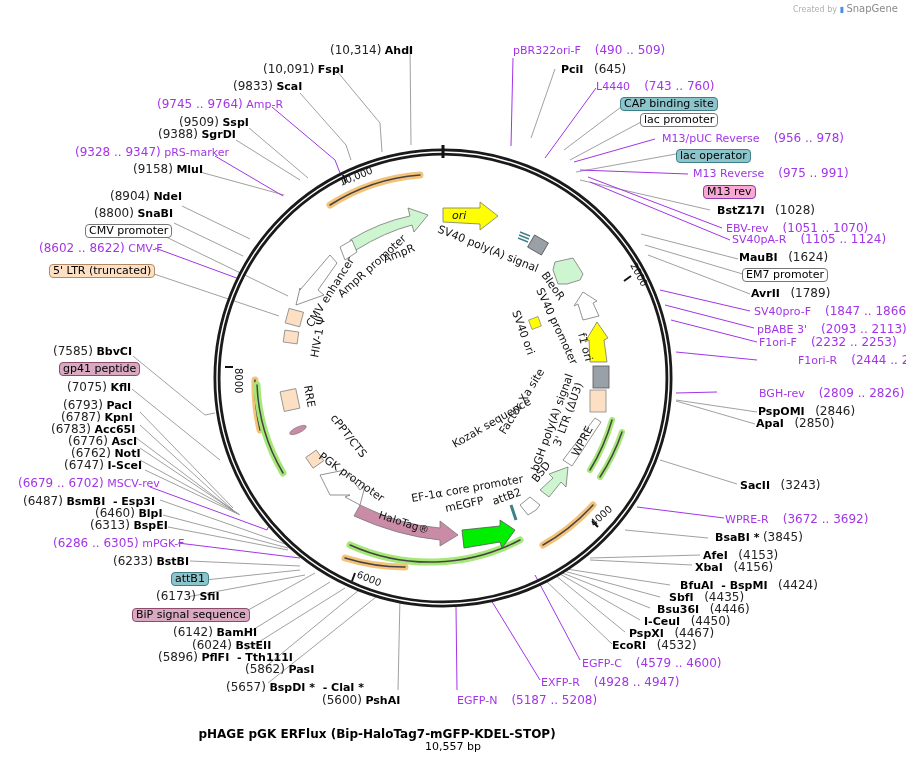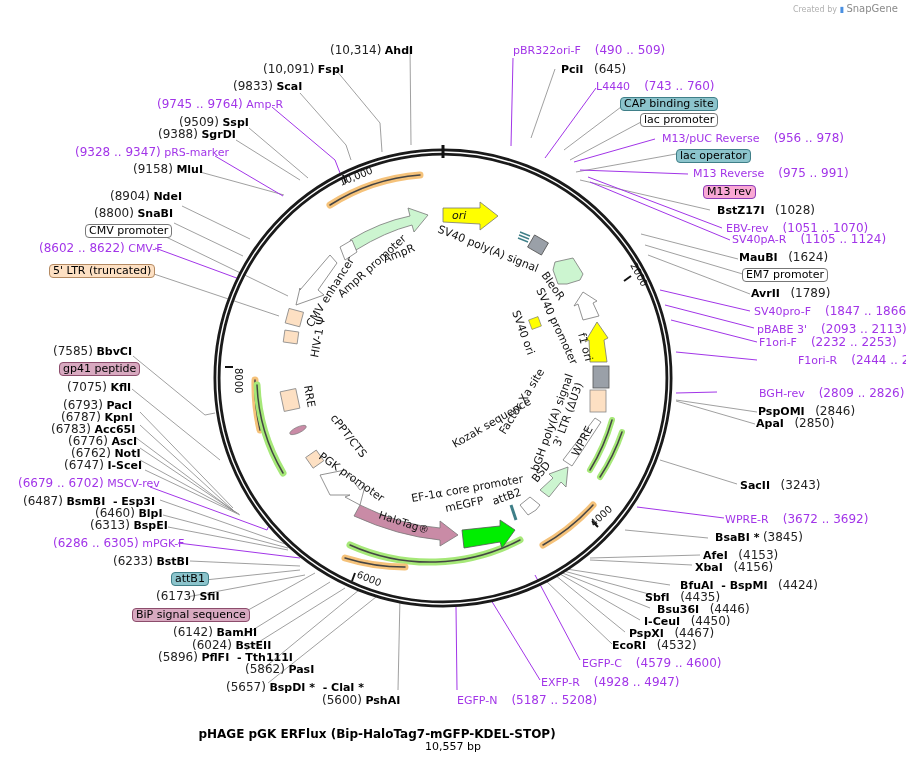--- a/index.html
+++ b/index.html
@@ -294,20 +294,20 @@
 <div class="lbl primer" style="left:760px;top:354px;margin-left:38px;"><span>F1ori-R</span>&nbsp;&nbsp;&nbsp; <span class="pos">(2444 .. 2463)</span></div>
 <div class="lbl primer" style="left:759px;top:387px;"><span>BGH-rev</span>&nbsp;&nbsp;&nbsp; <span class="pos">(2809 .. 2826)</span></div>
 <div class="lbl" style="left:758px;top:405px;"><span class="enz-name">PspOMI</span>&nbsp;&nbsp; <span class="enz-pos">(2846)</span></div>
 <div class="lbl" style="left:756px;top:417px;"><span class="enz-name">ApaI</span>&nbsp;&nbsp; <span class="enz-pos">(2850)</span></div>
 <div class="lbl" style="left:740px;top:479px;"><span class="enz-name">SacII</span>&nbsp;&nbsp; <span class="enz-pos">(3243)</span></div>
 <div class="lbl primer" style="left:725px;top:513px;"><span>WPRE-R</span>&nbsp;&nbsp;&nbsp; <span class="pos">(3672 .. 3692)</span></div>
 <div class="lbl" style="left:715px;top:531px;"><span class="enz-name">BsaBI *</span> <span class="enz-pos">(3845)</span></div>
 <div class="lbl" style="left:703px;top:549px;"><span class="enz-name">AfeI</span>&nbsp;&nbsp; <span class="enz-pos">(4153)</span></div>
 <div class="lbl" style="left:695px;top:561px;"><span class="enz-name">XbaI</span>&nbsp;&nbsp; <span class="enz-pos">(4156)</span></div>
 <div class="lbl" style="left:680px;top:579px;"><span class="enz-name" style="white-space:pre;">BfuAI  - BspMI</span>&nbsp;&nbsp; <span class="enz-pos">(4424)</span></div>
-<div class="lbl" style="left:645px;top:591px;"><span class="enz-name">SbfI</span>&nbsp;&nbsp; <span class="enz-pos">(4435)</span></div>
+<div class="lbl" style="left:669px;top:591px;"><span class="enz-name">SbfI</span>&nbsp;&nbsp; <span class="enz-pos">(4435)</span></div>
 <div class="lbl" style="left:657px;top:603px;"><span class="enz-name">Bsu36I</span>&nbsp;&nbsp; <span class="enz-pos">(4446)</span></div>
 <div class="lbl" style="left:644px;top:615px;"><span class="enz-name">I-CeuI</span>&nbsp;&nbsp; <span class="enz-pos">(4450)</span></div>
 <div class="lbl" style="left:629px;top:627px;"><span class="enz-name">PspXI</span>&nbsp;&nbsp; <span class="enz-pos">(4467)</span></div>
 <div class="lbl" style="left:612px;top:639px;"><span class="enz-name">EcoRI</span>&nbsp;&nbsp; <span class="enz-pos">(4532)</span></div>
 
 <div class="title">pHAGE pGK ERFlux (Bip-HaloTag7-mGFP-KDEL-STOP)</div>
 <div class="subtitle">10,557 bp</div>
 
 </body></html>

